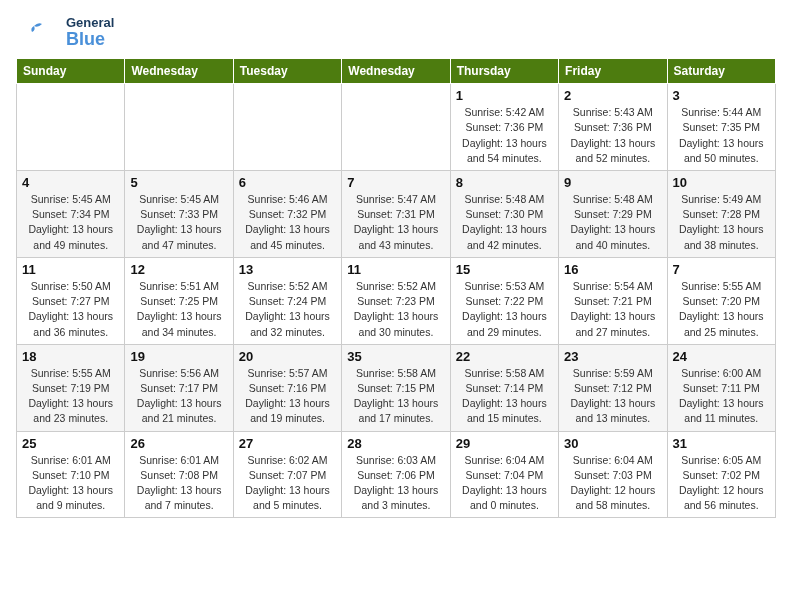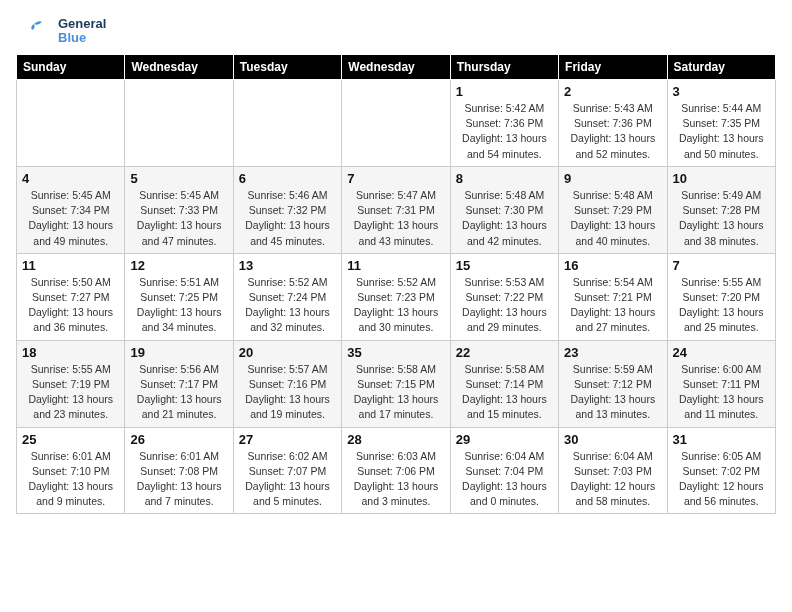--- a/index.html
+++ b/index.html
@@ -32,21 +32,21 @@
     .subtitle {
       font-size: 15px;
       color: #333;
     }
     .calendar {
       width: 100%;
       border-collapse: collapse;
       font-size: 11px;
     }
     .calendar th {
-      background: #000000;
+      background: #4d7c0f;
       color: #fff;
       padding: 5px 6px;
       text-align: left;
       font-size: 12px;
       font-weight: bold;
       border: 1px solid #fff;
     }
     .calendar td {
       border: 1px solid #ccc;
       vertical-align: top;
@@ -78,28 +78,28 @@
     }
     .row-even td { background: #f0f4f8; }
     .row-odd td { background: #ffffff; }
   </style>
 </head>
 <body>
 
 <div class="header">
   <div class="logo">
   <div style="display:flex;flex-direction:column;align-items:flex-start;">
-    <div style="display:flex;align-items:center;gap:12px;">
+    <div style="display:flex;align-items:center;gap:20px;">
       <svg width="30" height="30" viewBox="0 0 30 30">
         <path d="M18 8 Q22 4 26 6 Q22 10 18 8Z" fill="#4a90d9"></path>
         <path d="M18 8 Q20 12 16 14 Q14 10 18 8Z" fill="#4a90d9"></path>
       </svg>
       <div>
         <div style="font-size:13px;font-weight:bold;color:#1a3a5c;line-height:1.1;">General</div>
-        <div style="font-size:13px;font-weight:bold;color:#4a90d9;line-height:1.1;">Blue</div>
+        <div style="font-size:18px;font-weight:bold;color:#4a90d9;line-height:1.1;">Blue</div>
       </div>
     </div>
   </div>
 </div>
   <div class="title-block">
     <div class="main-title"></div>
     <div class="subtitle"></div>
   </div>
 </div>
 

